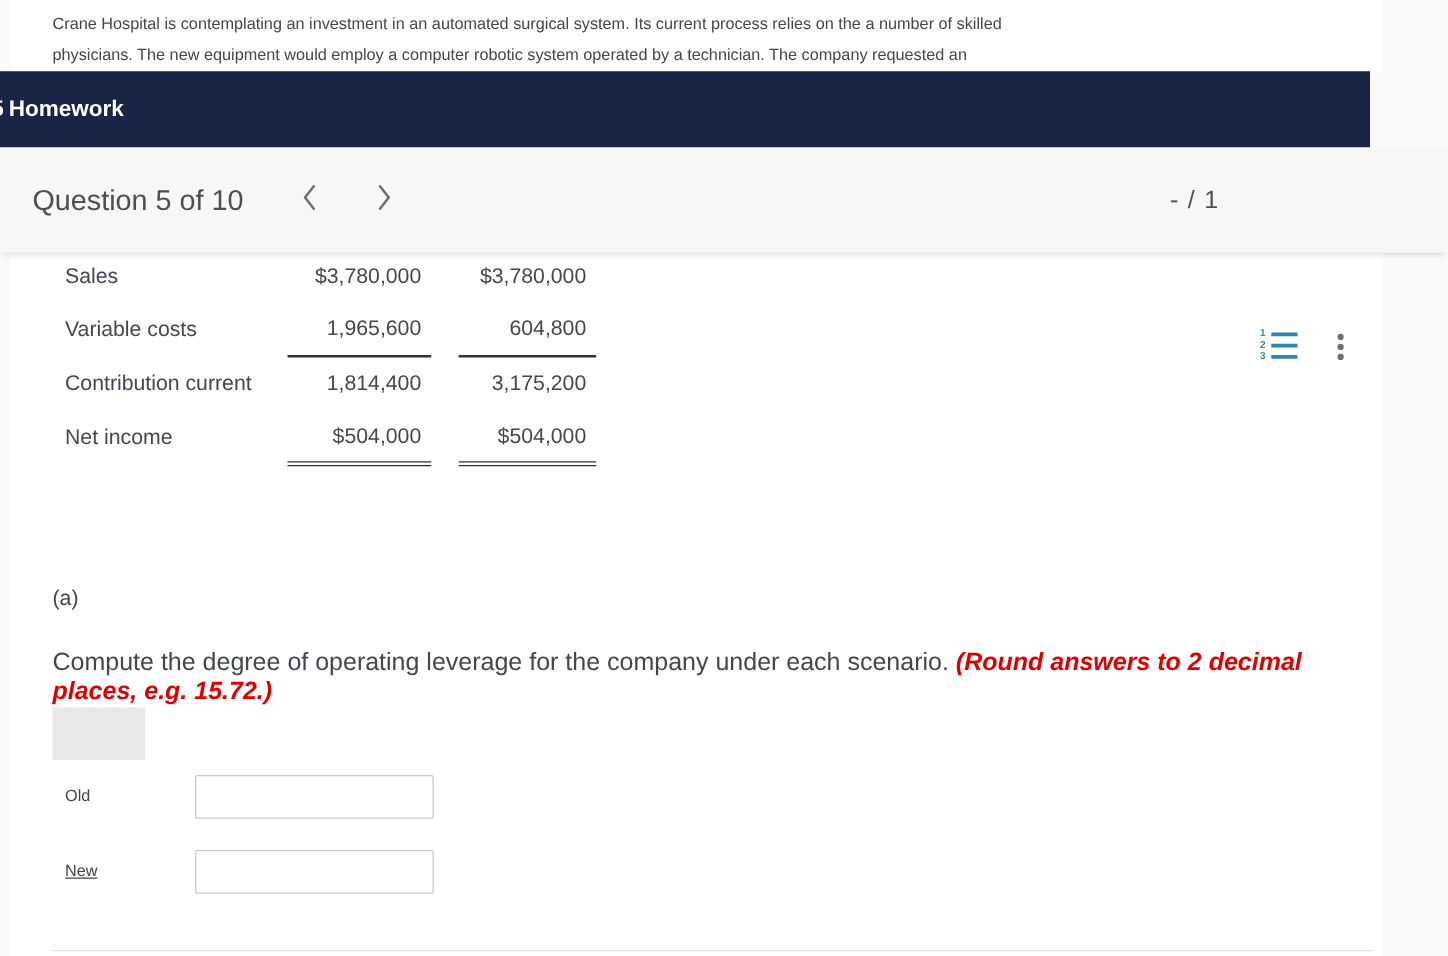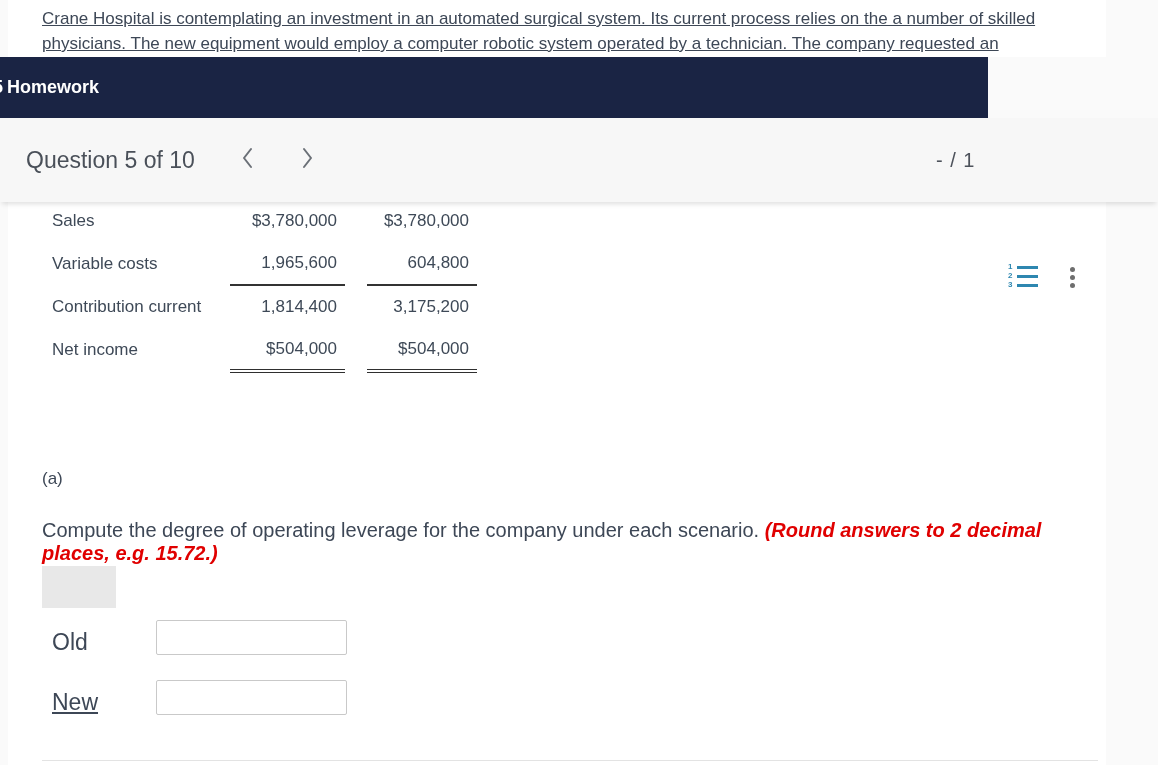--- a/index.html
+++ b/index.html
@@ -12,26 +12,26 @@
     overflow:hidden;
   }
 
   
   .desc-panel {
     position:absolute; left:8px; top:0; width:1098px; height:57px;
     background:#ffffff; overflow:hidden;
   }
   .desc-text {
     padding:6px 40px 0 34px;
-    font-size:17px; line-height:25px; color:#3d4756;text-decoration:underline;
+    font-size:13px; line-height:25px; color:#3d4756;
   }
 
   
   .app-bar {
-    position:absolute; left:0; top:57px; width:988px; height:61px;
+    position:absolute; left:0; top:57px; width:1096px; height:61px;
     background:#1a2444; overflow:hidden;
     display:flex; align-items:center;
   }
   .app-bar .prefix {
     color:#fff; font-weight:bold; font-size:18px; margin-left:-7px;
   }
   .app-bar .title {
     color:#fff; font-weight:bold; font-size:18px; margin-left:4px;
   }
 
@@ -118,21 +118,21 @@
   }
   .dol-header .spacer { width:74px; background:#e8e8e8; }
   .dol-header .head {
     width:249px; background:#e8e8e8;
     border-bottom:2px solid #222;
     display:flex; align-items:center; justify-content:center;
     font-size:17px; font-weight:bold; color:#2d3a4a;
   }
   .ans-label {
     position:absolute; left:44px;
-    font-size:23px; color:#3d4756;
+    font-size:13px; color:#3d4756;
   }
   .ans-label.old { top:427px; }
   .ans-label.new { top:487px;text-decoration:underline; }
   .ans-input {
     position:absolute; left:148px; width:191px; height:35px;
     border:1px solid #c9c9c9; border-radius:2px; background:#fff;
     font-size:16px; padding:0 8px; color:#3e4957; outline:none;
   }
   .ans-input.old { top:418px; }
   .ans-input.new { top:478px; }

